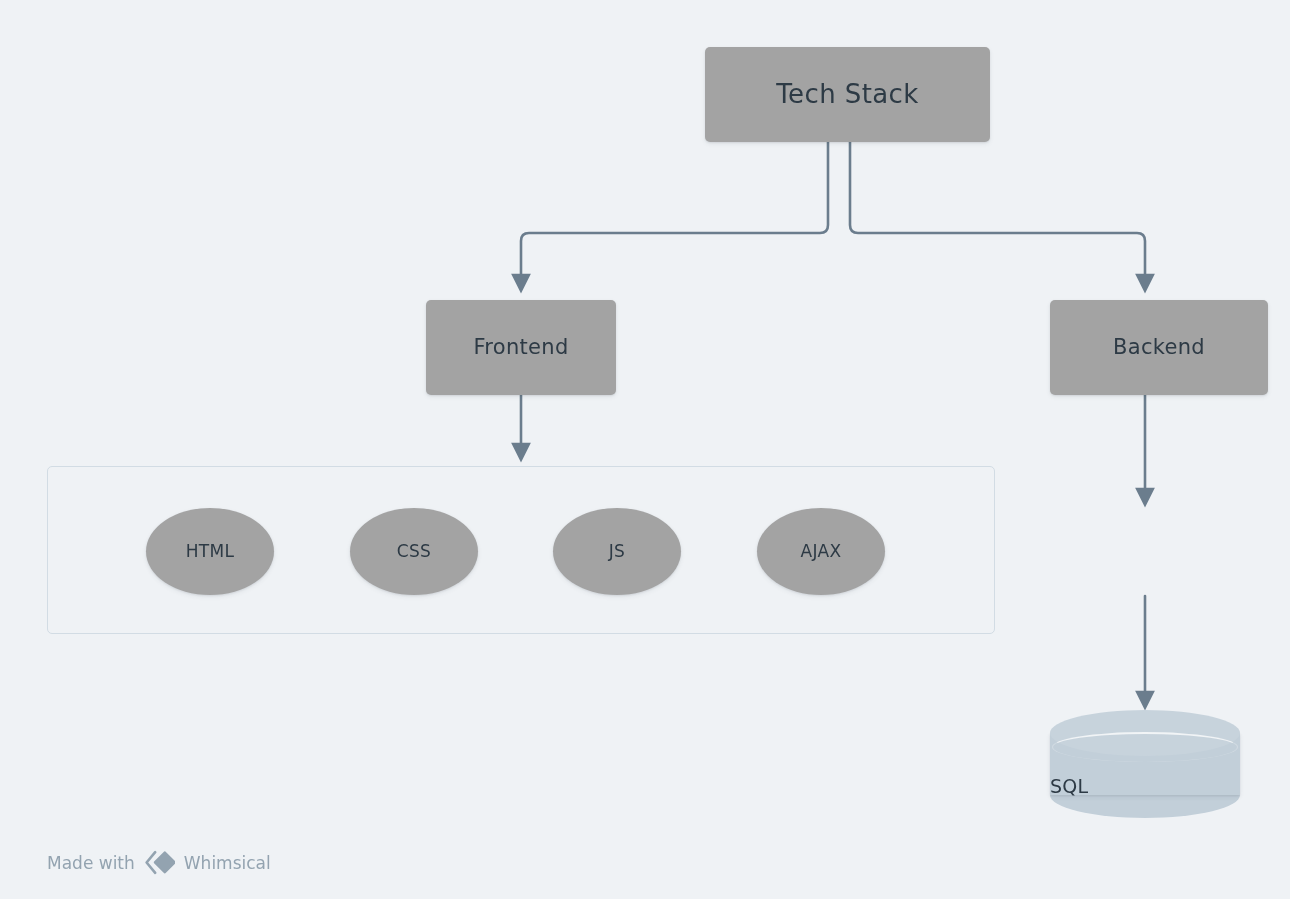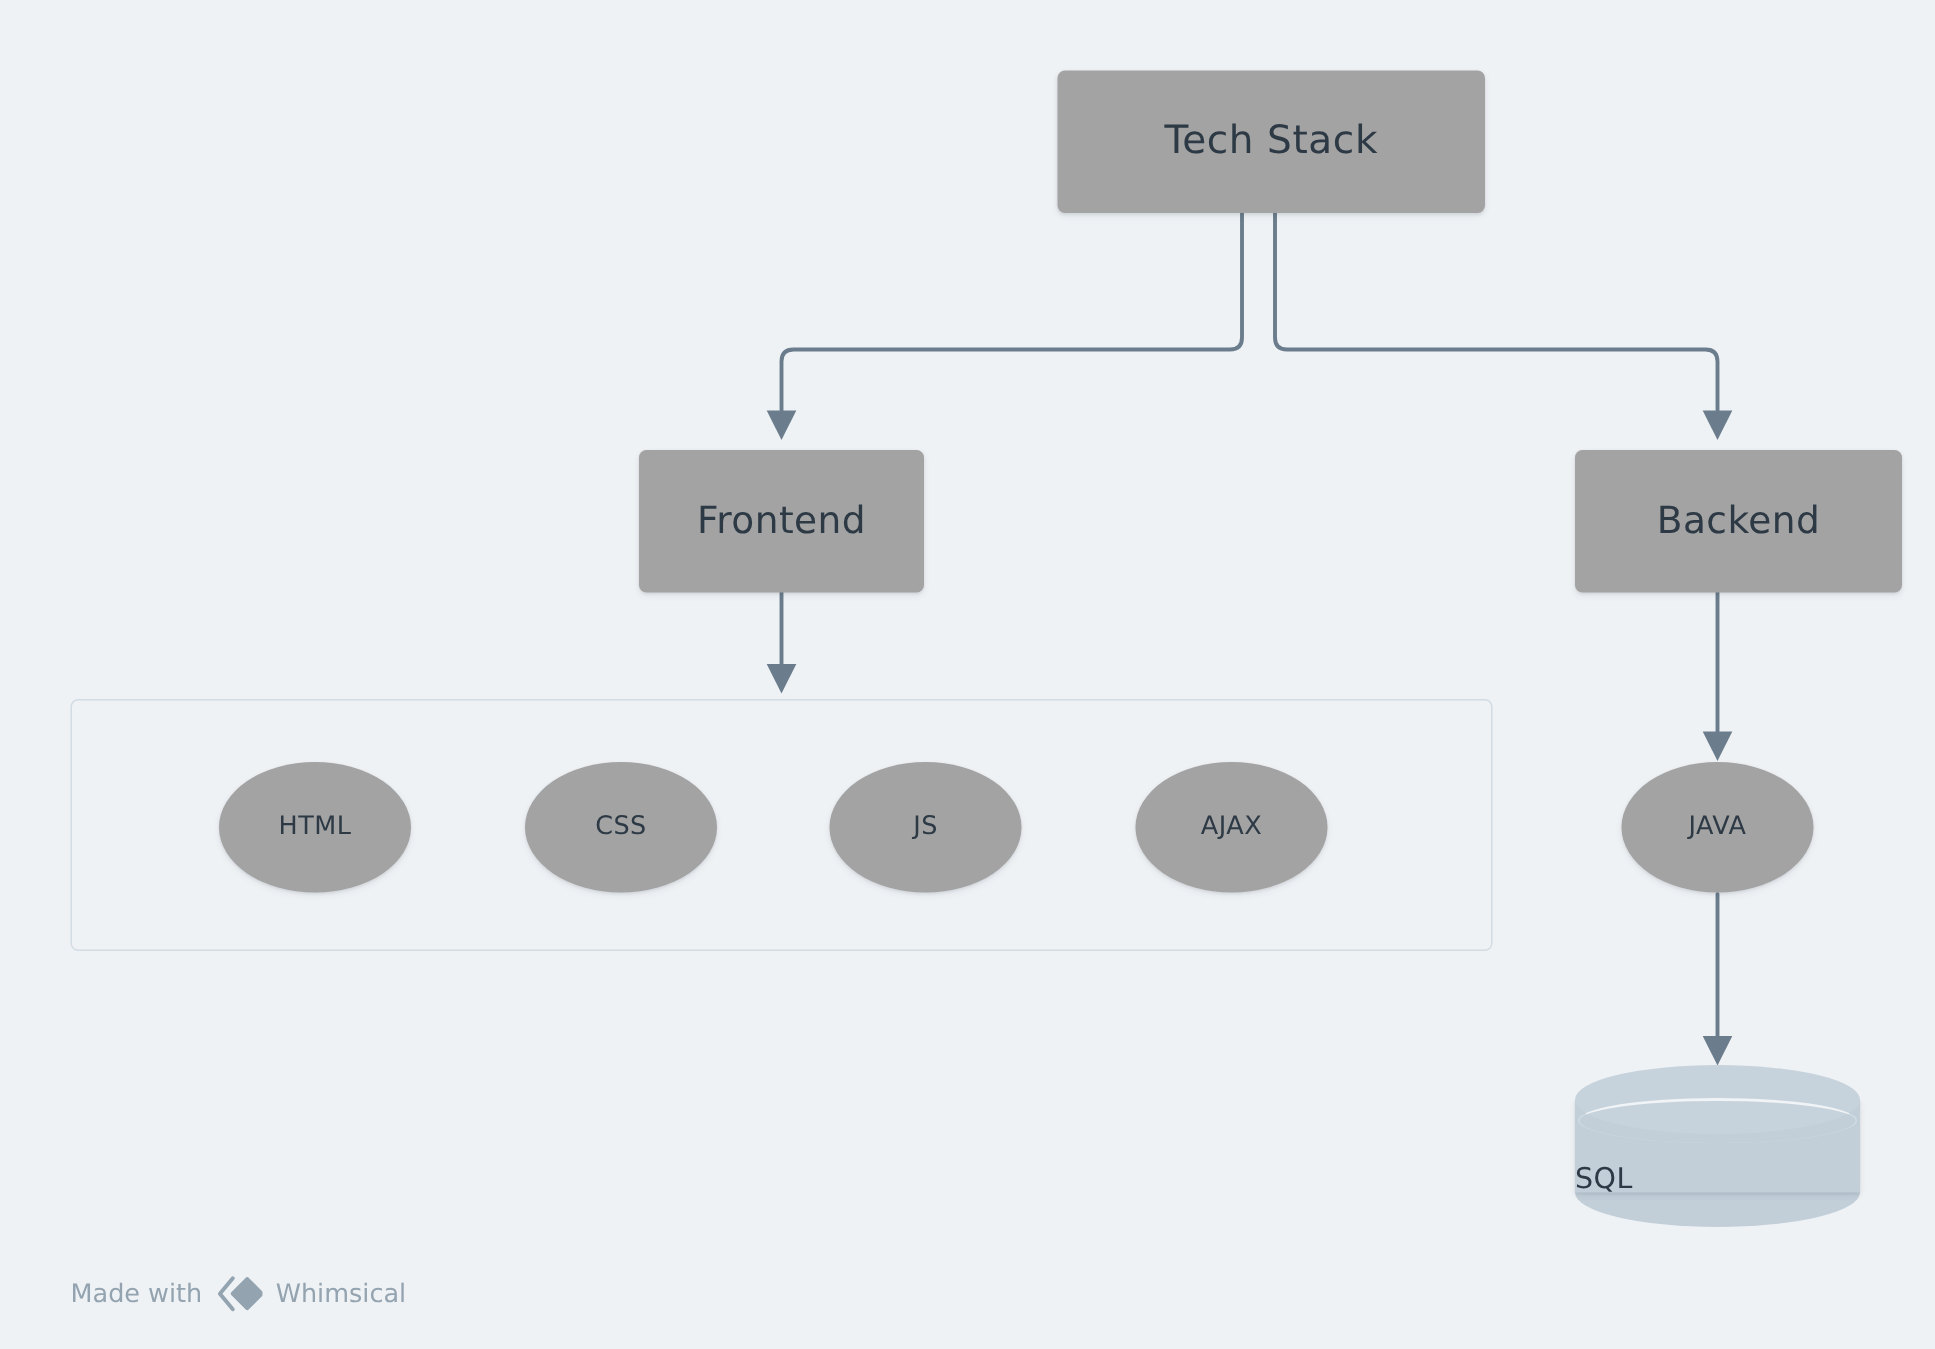--- a/index.html
+++ b/index.html
@@ -44,21 +44,21 @@
     user-select: none;
   }
   .node-rect {
     border-radius: 5px;
   }
   .node-pill {
     border-radius: 50% / 50%;
   }
 
   .node-root     { font-size: 26px; letter-spacing: .4px; }
-  .node-branch   { font-size: 25px; letter-spacing: .3px; }
+  .node-branch   { font-size: 21px; letter-spacing: .3px; }
   .node-leaf     { font-size: 17px; letter-spacing: .3px; }
 
   
   .group-box {
     position: absolute;
     border: 1.5px solid #d2dce4;
     border-radius: 5px;
     background: transparent;
     box-sizing: border-box;
   }
@@ -168,23 +168,20 @@
   </div>
 
   <div class="node node-pill node-leaf" style="left:553px; top:508px; width:128px; height:87px;">
     <span>JS</span>
   </div>
 
   <div class="node node-pill node-leaf" style="left:757px; top:508px; width:128px; height:87px;">
     <span>AJAX</span>
   </div>
 
-  <div class="node node-pill node-leaf" style="left:1081px; top:508px; width:128px; height:87px;">
-    <span>JAVA</span>
-  </div>
 
   <div class="cylinder" style="left:1050px; top:710px; width:190px; height:110px;">
     <div class="cyl-bottom" style="top:62px; height:46px;"></div>
     <div class="cyl-body" style="top:23px; height:62px;"></div>
     <div class="cyl-top" style="top:0px; height:46px;"></div>
     <div class="cyl-rim" style="top:22px; height:28px;"></div>
     <div class="cyl-label" style="top:65px;">SQL</div>
   </div>
 
   <div class="watermark" style="left:47px; top:850px;">

